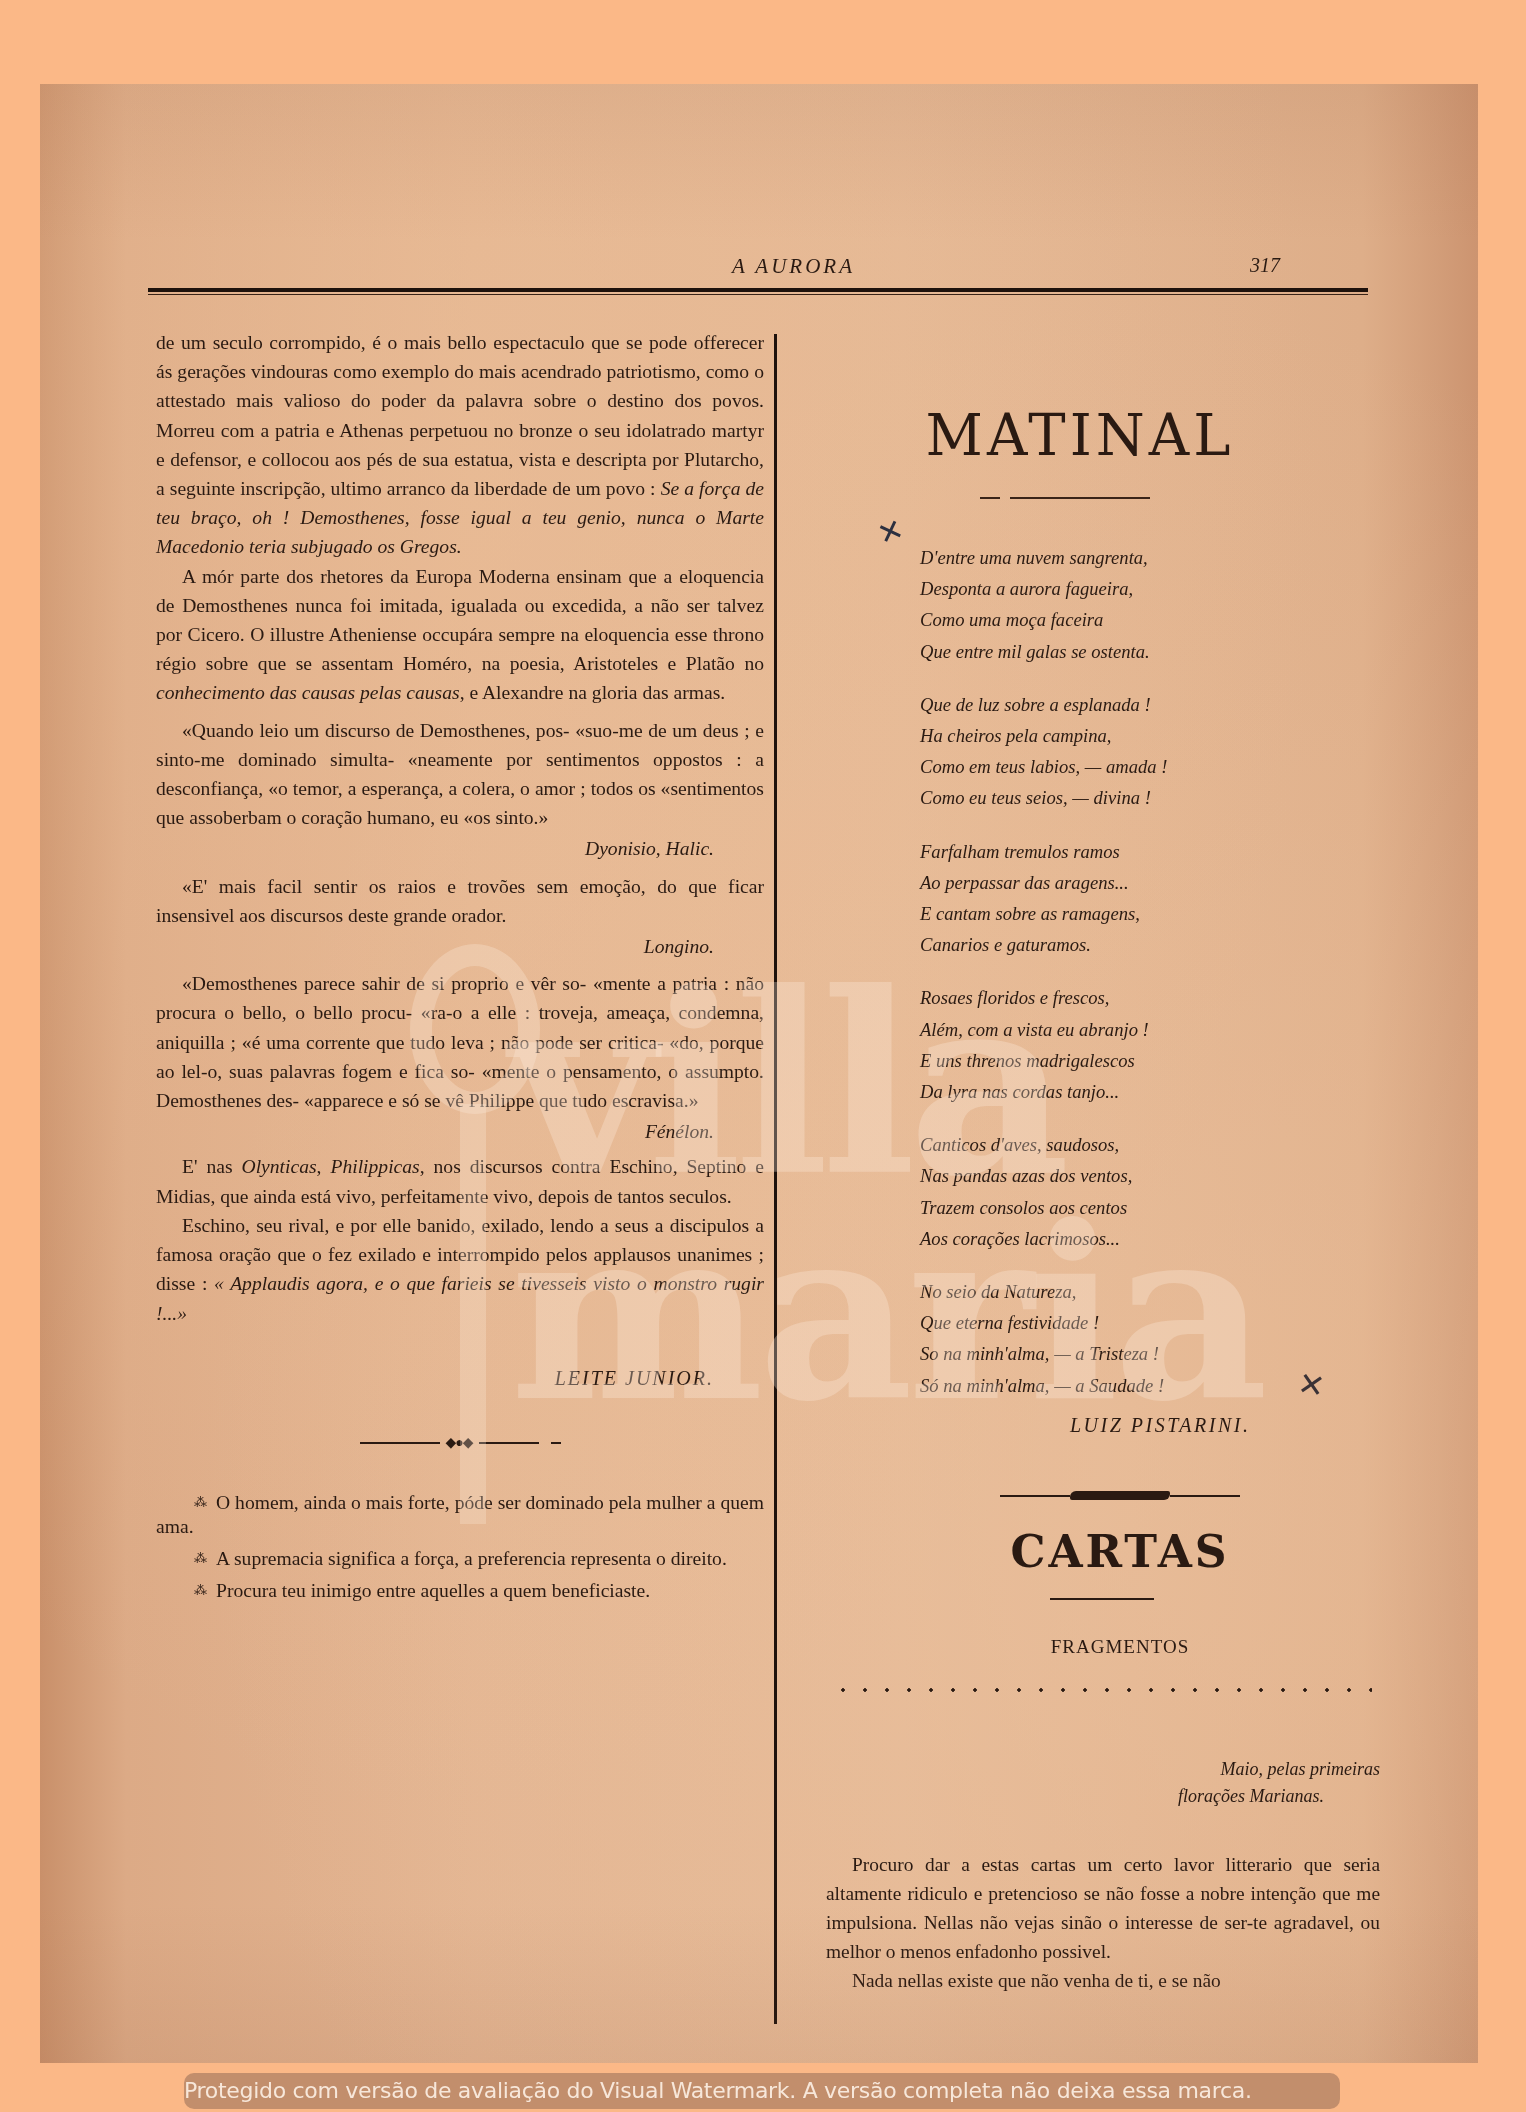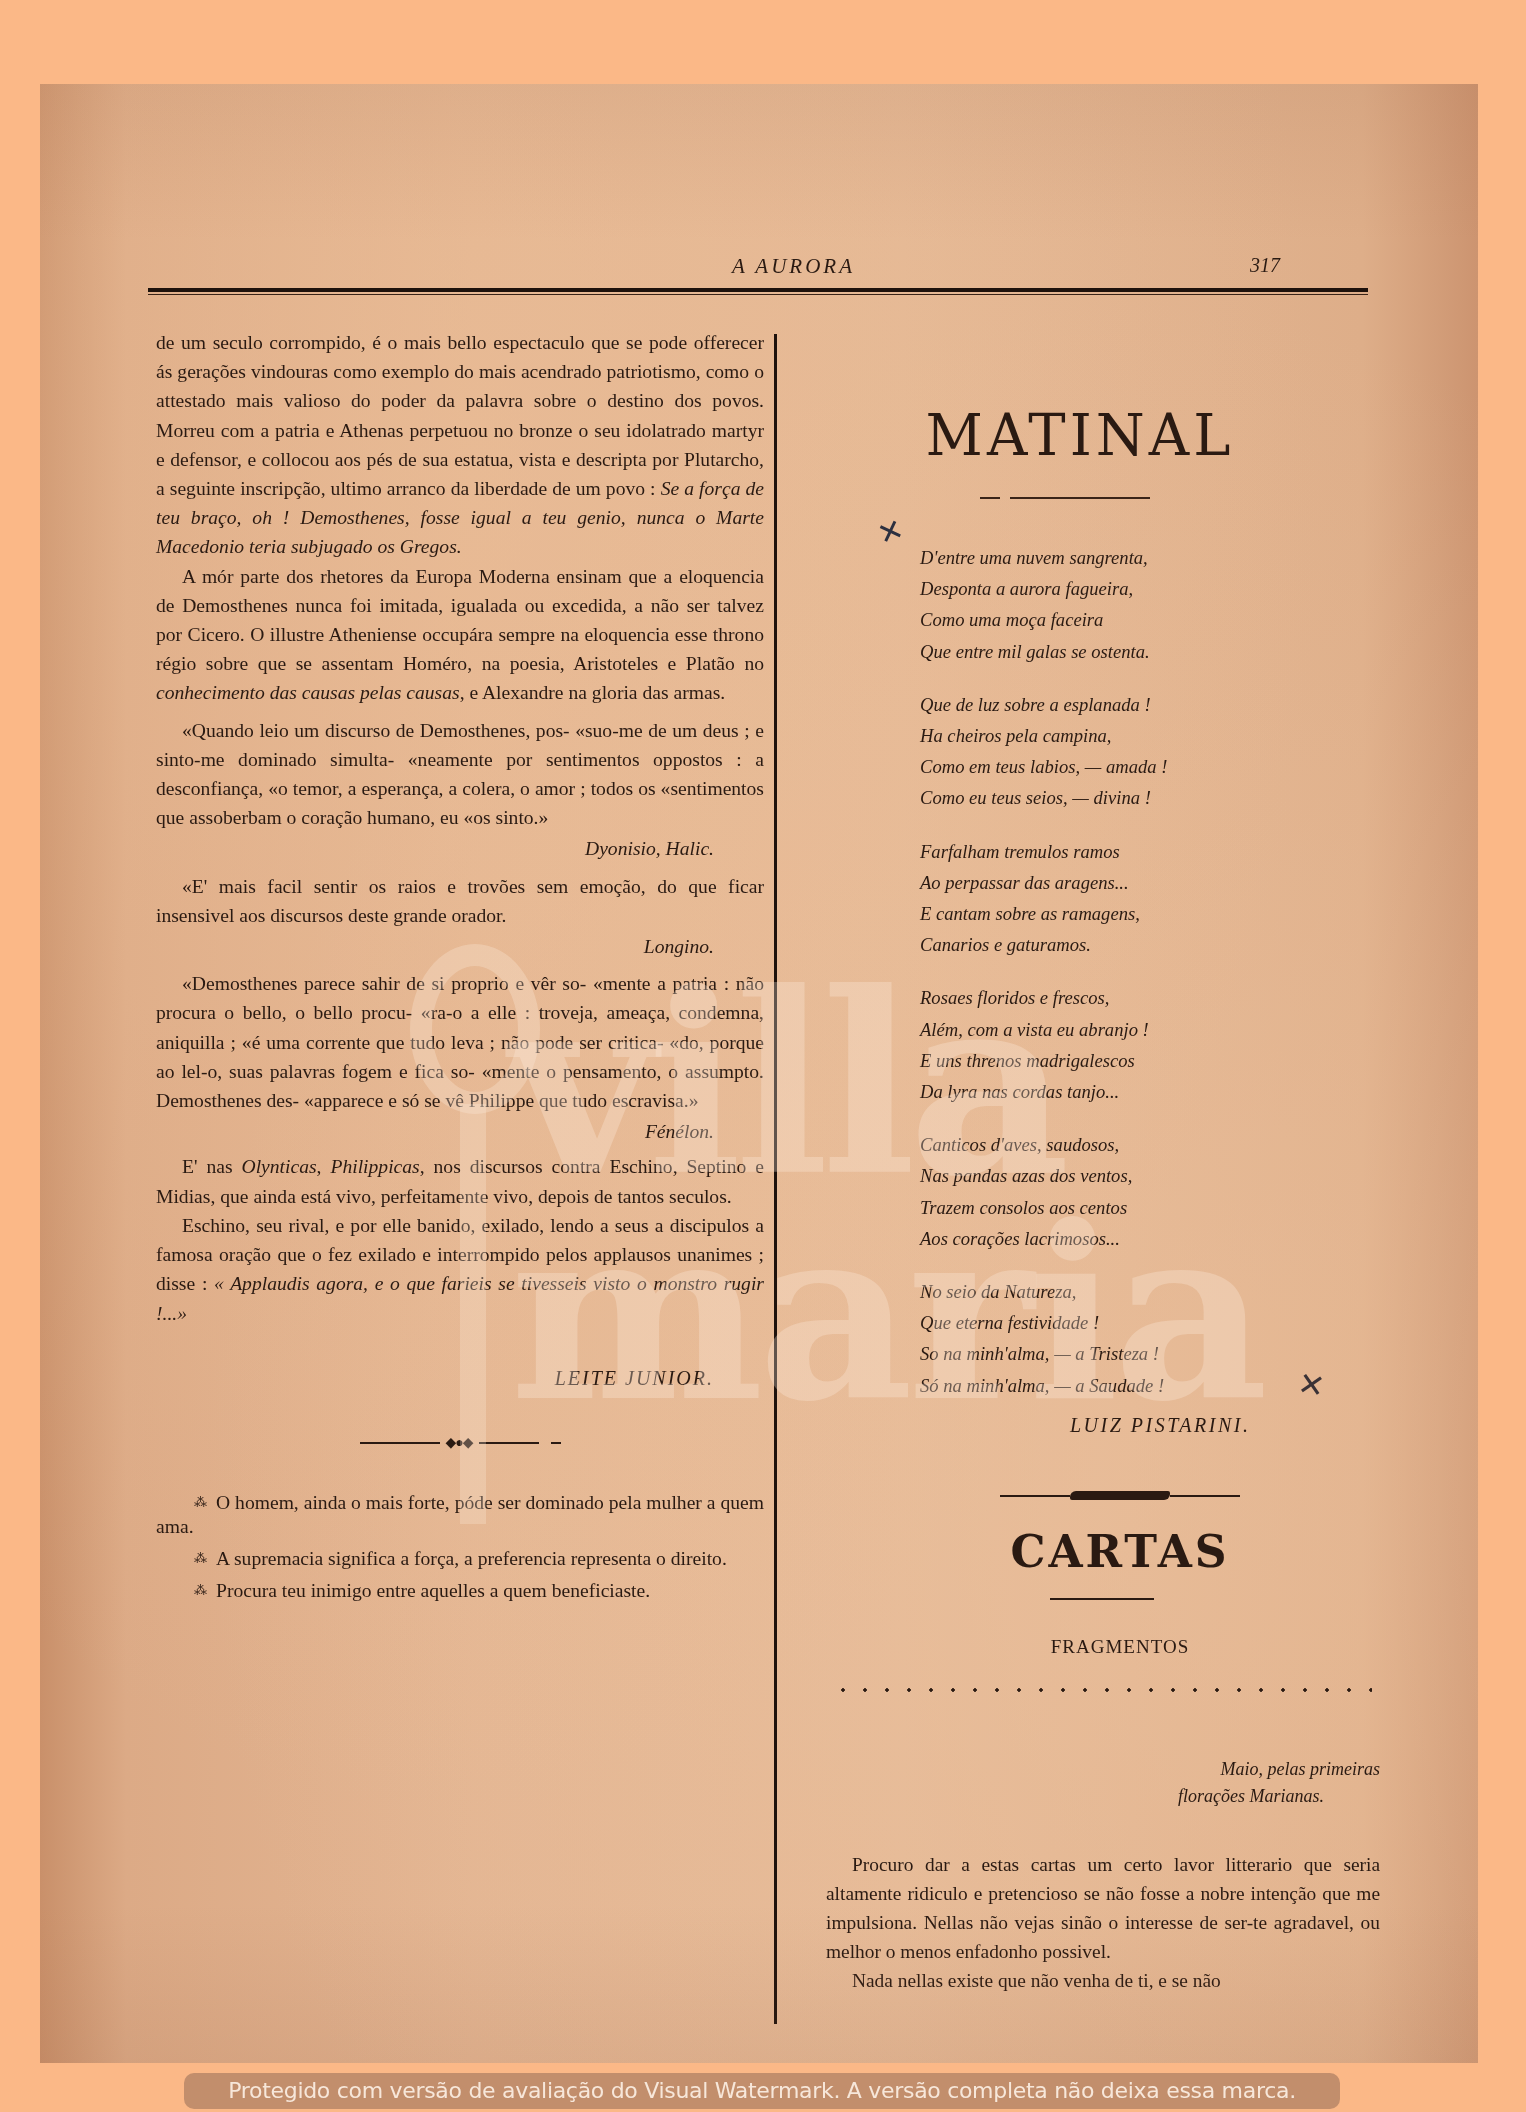--- a/index.html
+++ b/index.html
@@ -73,21 +73,21 @@
   .wm { left: 330px; top: 930px; color: rgba(255,240,225,0.34); font-family: "DejaVu Serif", serif; font-weight: bold; pointer-events: none; }
   .wm-villa { left: 470px; top: 900px; font-size: 250px; line-height: 200px; color: rgba(255,240,225,0.30); letter-spacing: -8px; }
   .wm-maria { left: 470px; top: 1130px; font-size: 240px; line-height: 200px; color: rgba(255,240,225,0.30); letter-spacing: -6px; }
   .wm-logo { left: 370px; top: 860px; width: 130px; height: 170px; border: 22px solid rgba(255,240,225,0.28); border-radius: 50%; box-sizing: border-box; }
   .wm-stem { left: 420px; top: 1020px; width: 26px; height: 420px; background: rgba(255,240,225,0.26); }
 
   
   .banner {
     position: absolute; left: 184px; top: 2073px; width: 1156px; height: 36px;
     background: #c28e6c; border-radius: 10px; color: #f7e7da;
-    font-family: "DejaVu Sans", sans-serif; font-size: 22px; line-height: 36px; text-align: center;
+    font-family: "DejaVu Sans", sans-serif; font-size: 22px; line-height: 36px; text-align: left;
     letter-spacing: -0.3px; white-space: nowrap;
   }
 </style>
 </head>
 <body>
 
 <div class="page">
 
   <div class="abs run-title">A AURORA</div>
   <div class="abs page-no">317</div>

